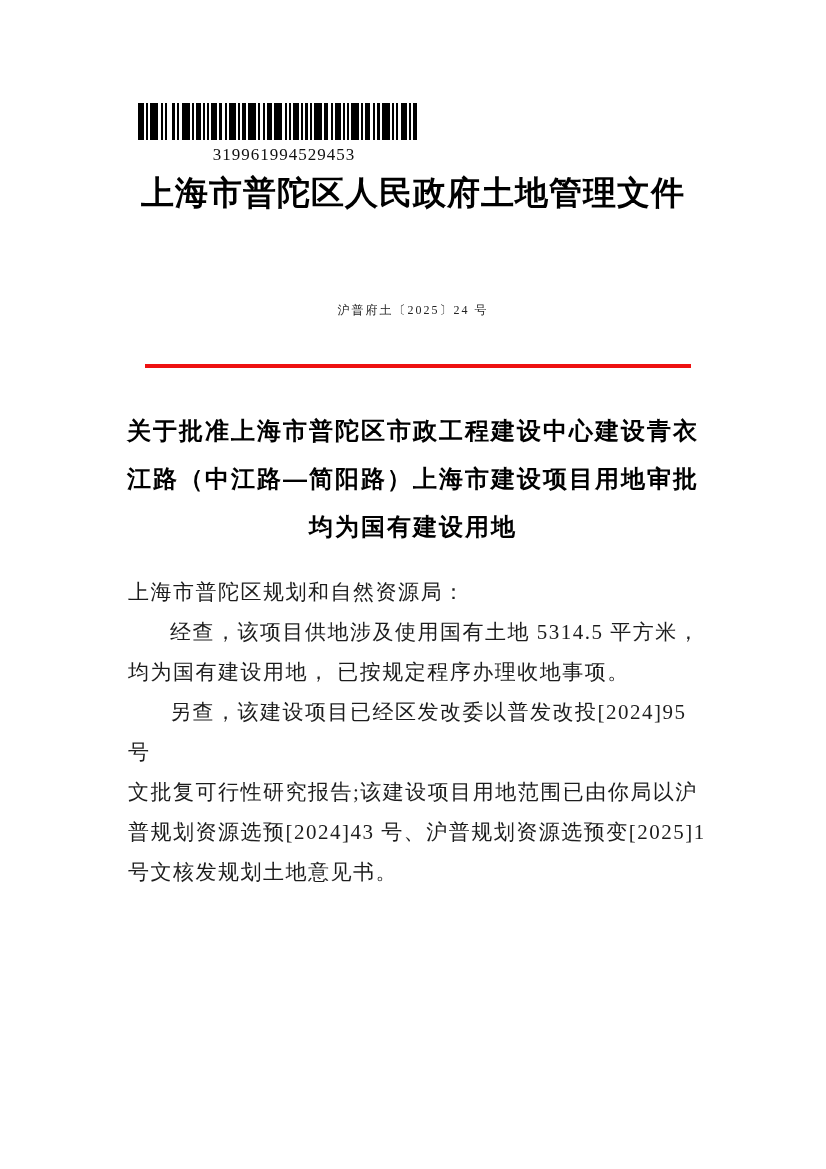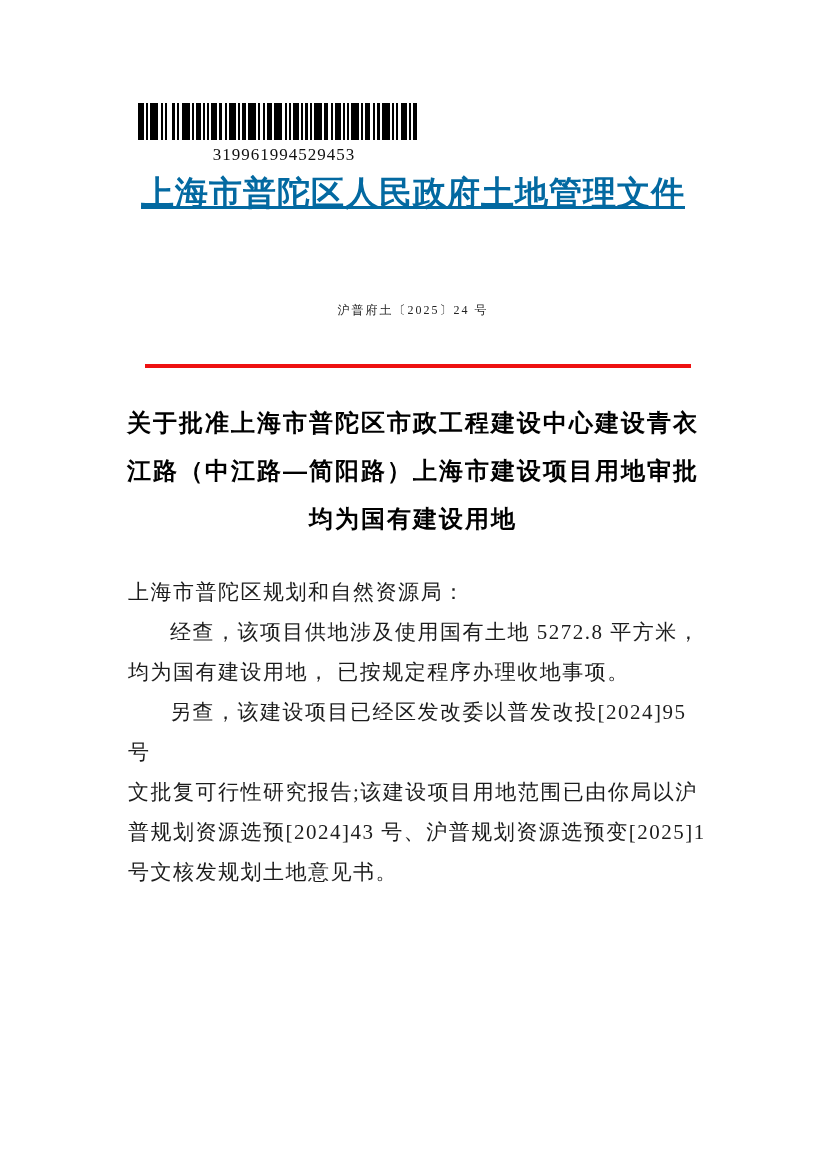--- a/index.html
+++ b/index.html
@@ -78,21 +78,21 @@
     margin: 0;
     padding: 0;
   }
 
   
   .subject {
     position: absolute;
     top: 399px;
     left: 0;
     right: 0;
-    margin: 0;
+    margin: 8px;
     text-align: center;
     font-family: "Liberation Sans", "DejaVu Sans", sans-serif;
     font-weight: 700;
     font-size: 24px;
     letter-spacing: 2px;
     line-height: 48px;
     color: #000000;
   }
   .subject-line { display: block; }
 
@@ -211,35 +211,35 @@
         <div class="gap" style="width: 3px;"></div>
         <div class="bar" style="width: 6px; background: rgb(0, 0, 0);"></div>
         <div class="gap" style="width: 2px;"></div>
         <div class="bar" style="width: 2px; background: rgb(0, 0, 0);"></div>
         <div class="gap" style="width: 2px;"></div>
         <div class="bar" style="width: 4px; background: rgb(0, 0, 0);"></div>
       </div>
     <div class="barcode-number">319961994529453</div>
   </div>
 
-  <h1 class="doc-title" style="color: #0369a1; text-decoration: underline;">上海市普陀区人民政府土地管理文件</h1>
+  <h1 class="doc-title" style="color: #000000;">上海市普陀区人民政府土地管理文件</h1>
 
   <div class="doc-number">沪普府土〔2025〕24 号</div>
 
   <hr class="red-rule" style="background: rgb(238, 17, 17);">
 
   <h2 class="subject">
     <span class="subject-line">关于批准上海市普陀区市政工程建设中心建设青衣</span>
     <span class="subject-line">江路（中江路—简阳路）上海市建设项目用地审批</span>
     <span class="subject-line">均为国有建设用地</span>
   </h2>
 
   <div class="doc-body" style="color: rgb(28, 28, 28);">
     <p class="salutation">上海市普陀区规划和自然资源局：</p>
-    <p class="indent">经查，该项目供地涉及使用国有土地 5272.8 平方米，
+    <p class="indent">经查，该项目供地涉及使用国有土地 5314.5 平方米，
 均为国有建设用地， 已按规定程序办理收地事项。</p>
     <p class="indent">另查，该建设项目已经区发改委以普发改投[2024]95 号
 文批复可行性研究报告;该建设项目用地范围已由你局以沪
 普规划资源选预[2024]43 号、沪普规划资源选预变[2025]1
 号文核发规划土地意见书。</p>
   </div>
 
 </div>
 
 </body></html>

